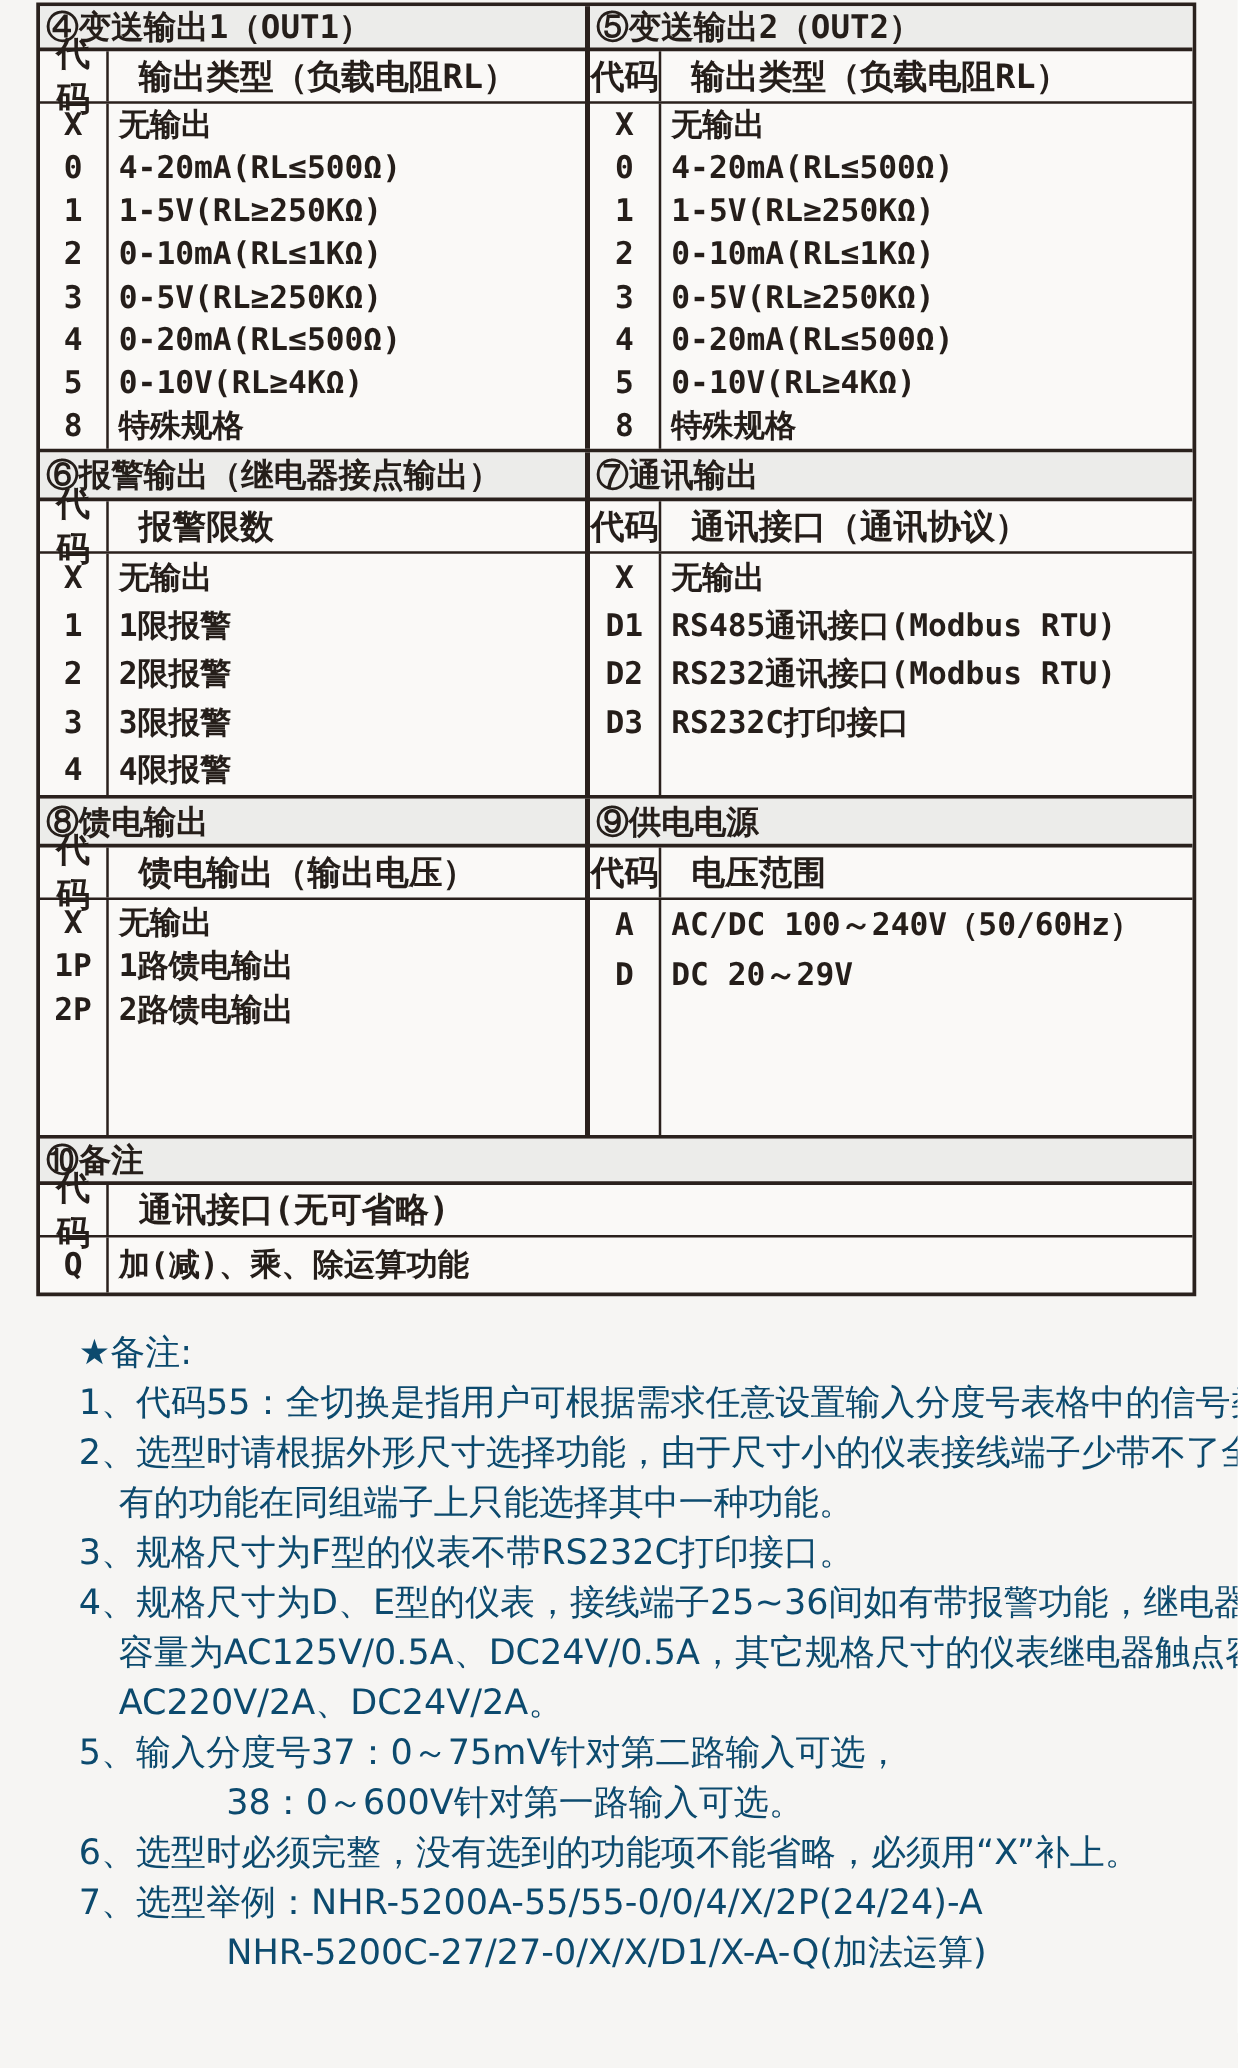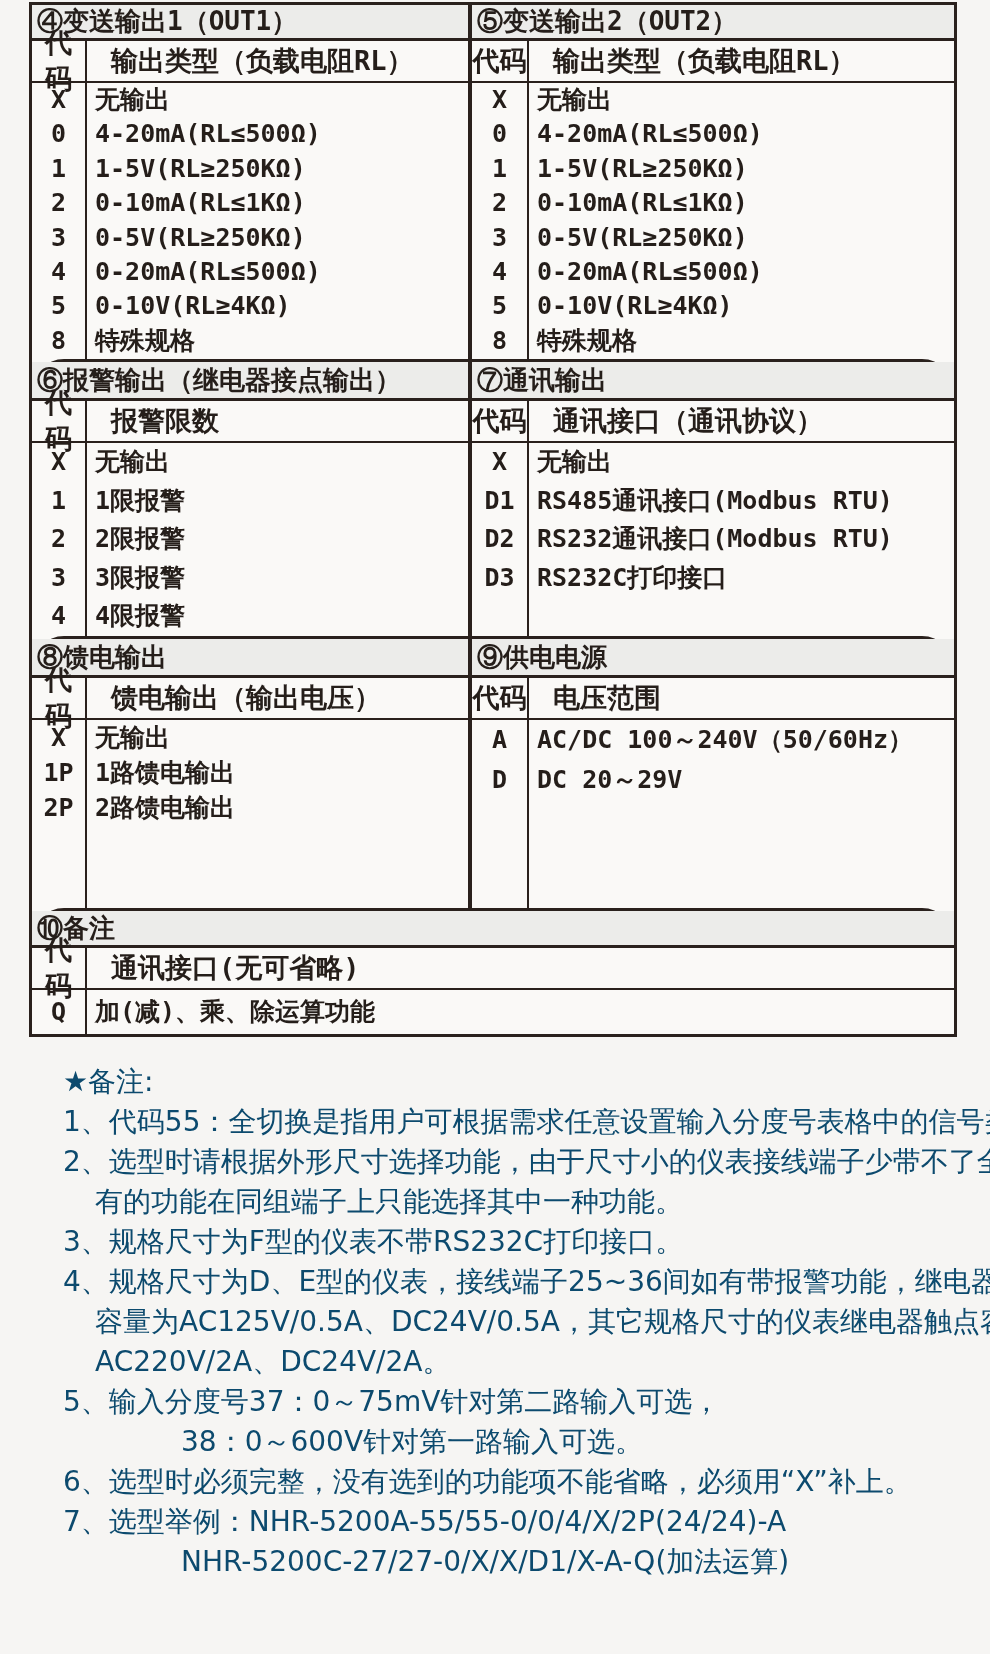--- a/index.html
+++ b/index.html
@@ -16,21 +16,21 @@
     position:absolute;left:29px;top:2px;width:928px;
     border:3px solid #2a211d;
     background:#faf9f7;
     box-sizing:border-box;
   }
   .section{
     display:grid;
     grid-template-columns:436px 1fr;
   }
   .section.full{grid-template-columns:1fr;}
-  .section + .section{border-top:3px solid #2a211d;border-radius:32px;}
+  .section + .section{border-top:3px solid #2a211d;}
   .sub{display:flex;flex-direction:column;min-width:0;}
   .sub.right{border-left:4px solid #2a211d;}
   .trow{
     background:#ececea;
     border-bottom:3px solid #2a211d;
     font-weight:bold;font-size:26px;
     display:flex;align-items:center;
     padding-left:5px;white-space:nowrap;
   }
   .hrow{

